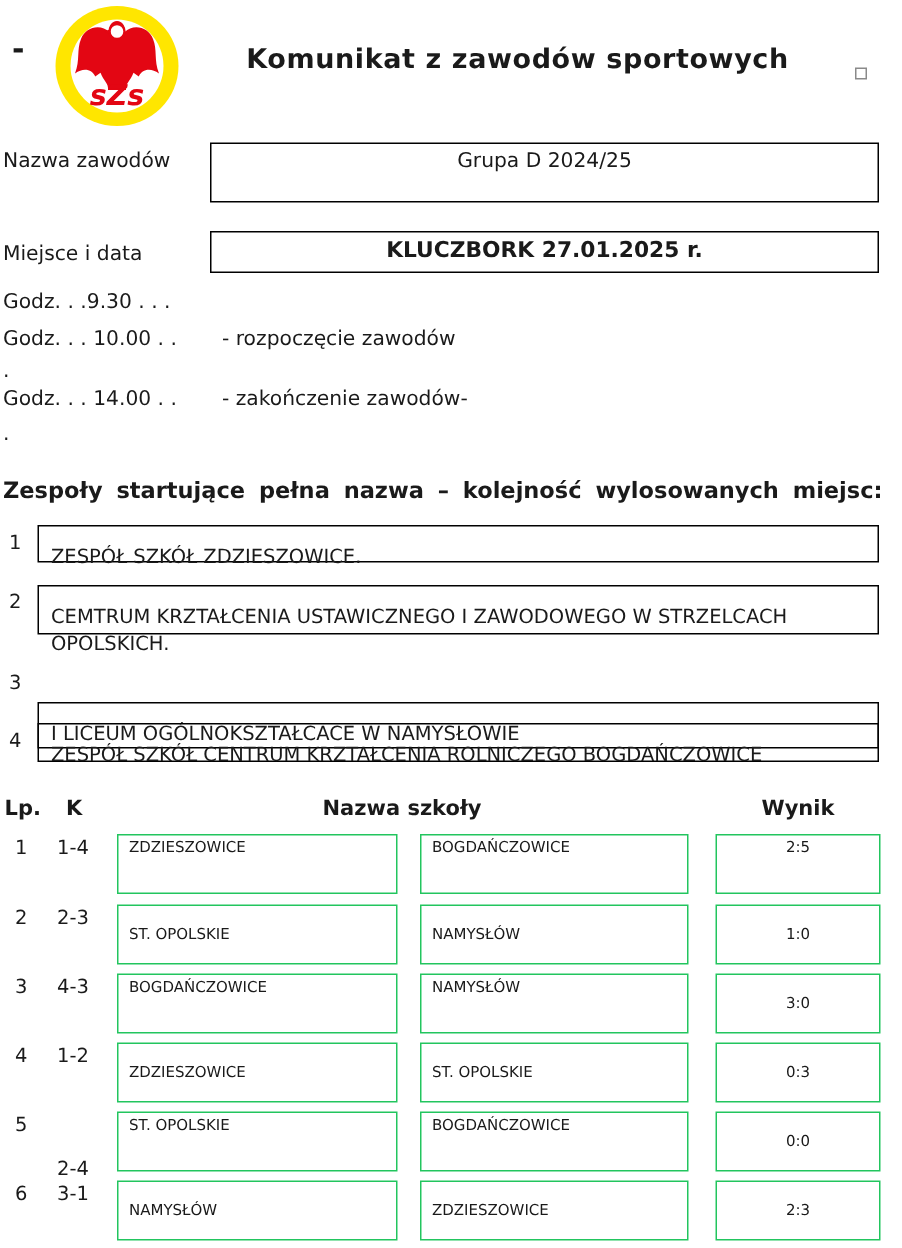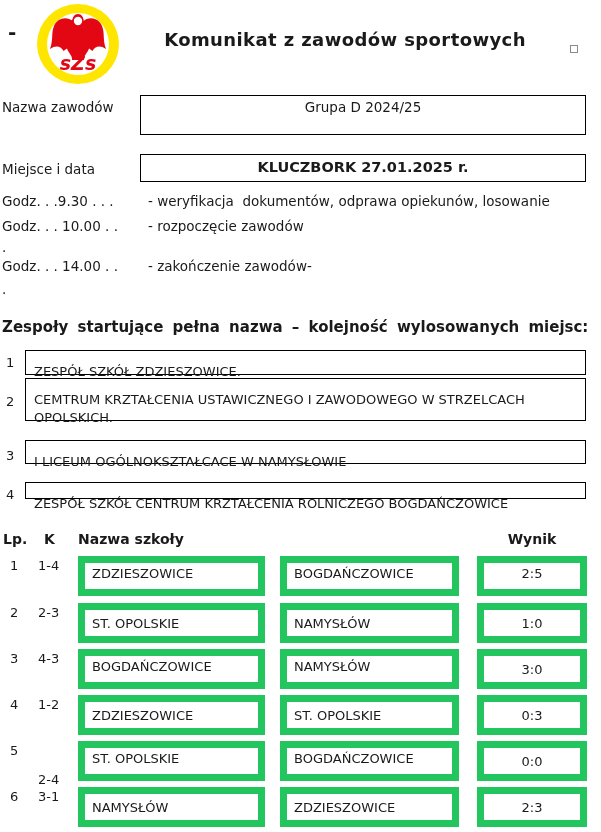--- a/index.html
+++ b/index.html
@@ -30,21 +30,21 @@
   .teams-heading { position:absolute; left:2px; top:318px; font-size:15px; font-weight:bold;
                    word-spacing:4px; }
   .team-no { position:absolute; left:6px; font-size:13px; }
   .team-box { position:absolute; left:25px; width:561px; border:1px solid #000;
               font-size:13px; line-height:18px; padding:12px 4px 0 8px; }
 
   
   .res-head { position:absolute; top:531px; font-size:14px; font-weight:bold; }
   .match-lp { position:absolute; left:10px; font-size:13px; }
   .match-k  { position:absolute; left:38px; font-size:13px; }
-  .mbox { position:absolute; border:7px solid #22c55e; height:40px; font-size:13px;
+  .mbox { position:absolute; border:1px solid #22c55e; height:40px; font-size:10px;
           display:flex; }
   .mbox.home { left:78px;  width:187px; padding-left:7px; }
   .mbox.away { left:280px; width:179px; padding-left:7px; }
   .mbox.score{ left:477px; width:110px; justify-content:center; }
   .mbox.v-top { align-items:flex-start; padding-top:3px; }
   .mbox.v-mid { align-items:center; padding-top:0; }
 </style>
 </head>
 <body>
 
@@ -66,47 +66,46 @@
 
   <div class="field-label" style="top:99px">Nazwa zawodów</div>
   <div class="field-box two-line" style="top:95px; height:40px">
     <div>Grupa D 2024/25</div>
   </div>
 
   <div class="field-label" style="top:161px">Miejsce i data</div>
   <div class="field-box place" style="top:154px; height:28px">KLUCZBORK 27.01.2025 r.</div>
 
   <span class="sched-time" style="top:193px">Godz. . .9.30 . . .</span>
-  <span class="sched-desc" style="top:193px">- weryfikacja  dokumentów, odprawa opiekunów, losowanie</span>
 
   <span class="sched-time" style="top:218px">Godz. . . 10.00 . .</span>
   <span class="sched-desc" style="top:218px">- rozpoczęcie zawodów</span>
   <span class="sched-trail" style="top:239px">.</span>
 
   <span class="sched-time" style="top:258px">Godz. . . 14.00 . .</span>
   <span class="sched-desc" style="top:258px">- zakończenie zawodów-</span>
   <span class="sched-trail" style="top:281px">.</span>
 
   <div class="teams-heading">Zespoły startujące pełna nazwa – kolejność wylosowanych miejsc:</div>
 
   <span class="team-no" style="top:355px">1</span>
   <div class="team-box" style="top:350px; height:25px">ZESPÓŁ SZKÓŁ ZDZIESZOWICE.</div>
 
   <span class="team-no" style="top:394px">2</span>
-  <div class="team-box" style="top:378px; height:43px">CEMTRUM KRZTAŁCENIA USTAWICZNEGO I ZAWODOWEGO W STRZELCACH OPOLSKICH.</div>
+  <div class="team-box" style="top:390px; height:33px">CEMTRUM KRZTAŁCENIA USTAWICZNEGO I ZAWODOWEGO W STRZELCACH OPOLSKICH.</div>
 
   <span class="team-no" style="top:448px">3</span>
-  <div class="team-box" style="top:440px; height:24px">I LICEUM OGÓLNOKSZTAŁCACE W NAMYSŁOWIE</div>
+  <div class="team-box" style="top:468px; height:40px">I LICEUM OGÓLNOKSZTAŁCACE W NAMYSŁOWIE</div>
 
   <span class="team-no" style="top:487px">4</span>
   <div class="team-box" style="top:482px; height:17px">ZESPÓŁ SZKÓŁ CENTRUM KRZTAŁCENIA ROLNICZEGO BOGDAŃCZOWICE</div>
 
   <span class="res-head" style="left:3px">Lp.</span>
   <span class="res-head" style="left:44px">K</span>
-  <span class="res-head" style="left:78px; width:380px; text-align:left">Nazwa szkoły</span>
+  <span class="res-head" style="left:78px; width:380px; text-align:center">Nazwa szkoły</span>
   <span class="res-head" style="left:477px; width:110px; text-align:center">Wynik</span>
 
   <span class="match-lp" style="top:558px">1</span>
   <span class="match-k" style="top:558px">1-4</span>
   <div class="mbox home v-top" style="top:556px">ZDZIESZOWICE</div>
   <div class="mbox away v-top" style="top:556px">BOGDAŃCZOWICE</div>
   <div class="mbox score v-top" style="top:556px">2:5</div>
 
   <span class="match-lp" style="top:605px">2</span>
   <span class="match-k" style="top:605px">2-3</span>

